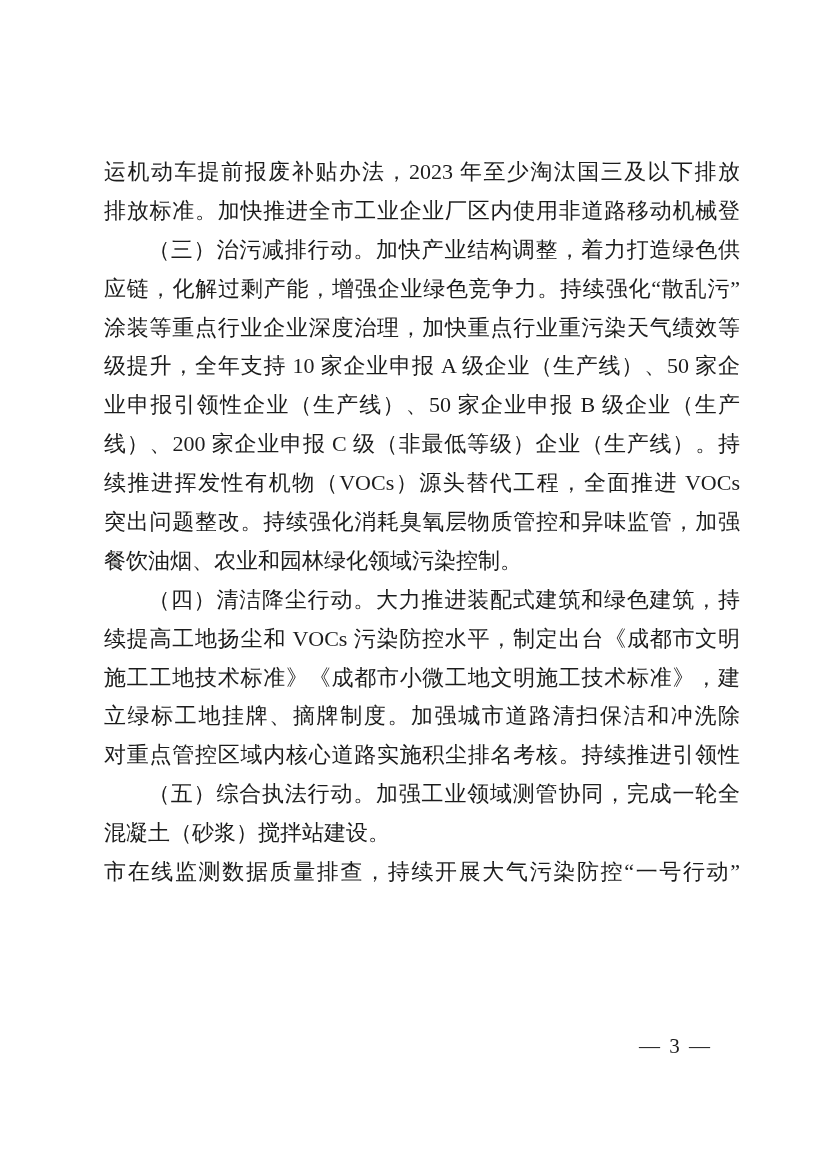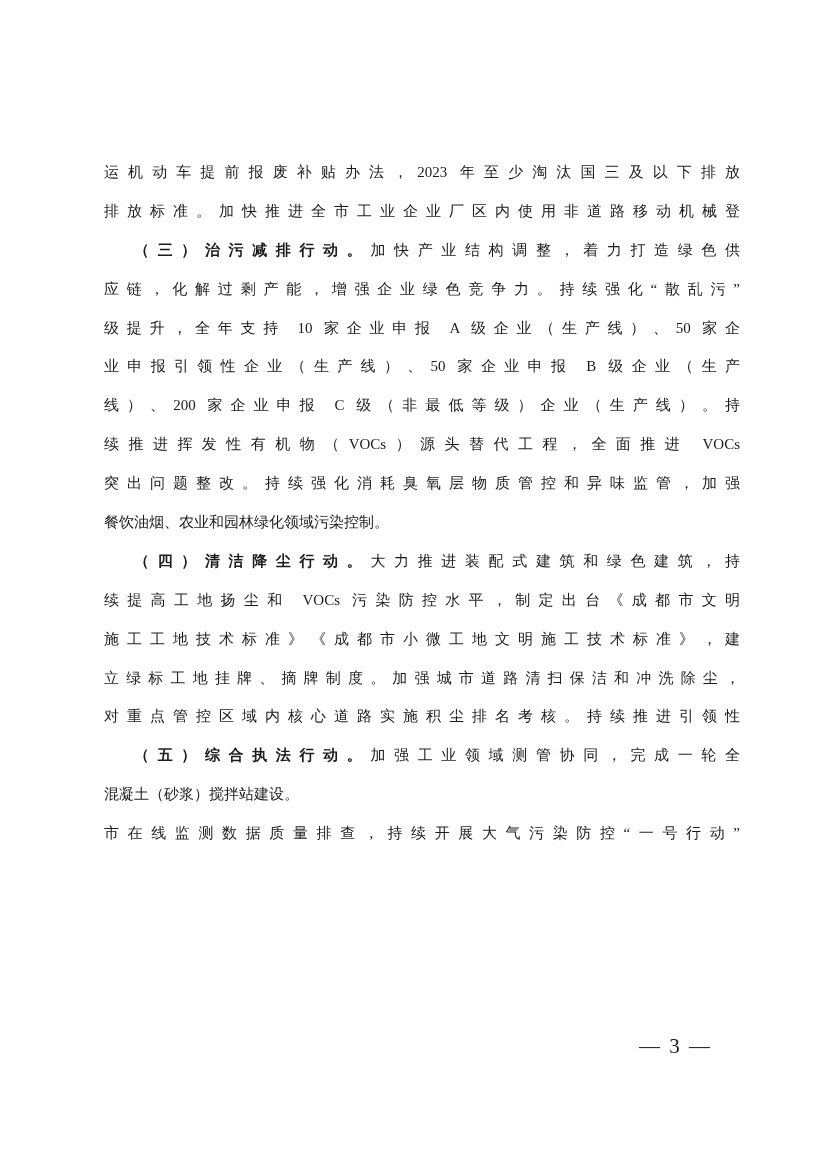--- a/index.html
+++ b/index.html
@@ -16,56 +16,57 @@
     color: #1c1c1c;
     overflow: hidden;
   }
   .text-block {
     position: absolute;
     left: 104px;
     top: 153px;
     width: 636px;
   }
   .line {
-    font-size: 15px;
+    font-size: 22px;
     height: 38.9px;
     line-height: 38.9px;
     text-align: justify;
     text-align-last: justify;
     overflow: hidden;
     white-space: normal;
   }
   .line.indent {
     text-indent: 2em;
   }
   .line.para-end {
     text-align-last: left;
   }
   .line b {
-    font-weight: bold;
+    font-weight: normal;
   }
   .page-number {
     position: absolute;
     top: 1033px;
     right: 114px;
     font-size: 21px;
     line-height: 26px;
     letter-spacing: 2px;
     color: #1c1c1c;
   }
 </style>
 </head>
 <body>
 
 <div class="page">
   <div class="text-block">
       <div class="line">运机动车提前报废补贴办法，2023 年至少淘汰国三及以下排放</div>
       <div class="line">排放标准。加快推进全市工业企业厂区内使用非道路移动机械登</div>
       <div class="line indent"><b>（三）治污减排行动。</b>加快产业结构调整，着力打造绿色供</div>
       <div class="line">应链，化解过剩产能，增强企业绿色竞争力。持续强化“散乱污”</div>
+      <div class="line">涂装等重点行业企业深度治理，加快重点行业重污染天气绩效等</div>
       <div class="line">级提升，全年支持 10 家企业申报 A 级企业（生产线）、50 家企</div>
       <div class="line">业申报引领性企业（生产线）、50 家企业申报 B 级企业（生产</div>
       <div class="line">线）、200 家企业申报 C 级（非最低等级）企业（生产线）。持</div>
       <div class="line">续推进挥发性有机物（VOCs）源头替代工程，全面推进 VOCs</div>
       <div class="line">突出问题整改。持续强化消耗臭氧层物质管控和异味监管，加强</div>
       <div class="line para-end">餐饮油烟、农业和园林绿化领域污染控制。</div>
       <div class="line indent"><b>（四）清洁降尘行动。</b>大力推进装配式建筑和绿色建筑，持</div>
       <div class="line">续提高工地扬尘和 VOCs 污染防控水平，制定出台《成都市文明</div>
       <div class="line">施工工地技术标准》《成都市小微工地文明施工技术标准》，建</div>
       <div class="line">立绿标工地挂牌、摘牌制度。加强城市道路清扫保洁和冲洗除尘，</div>

